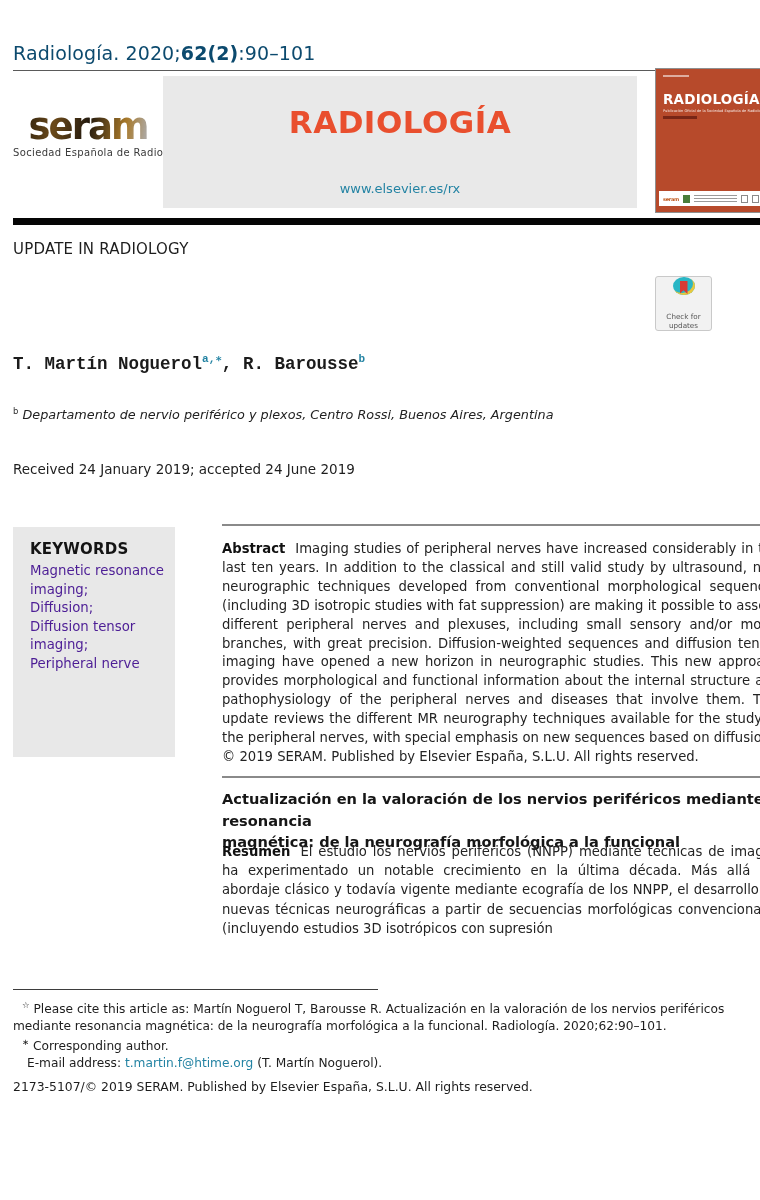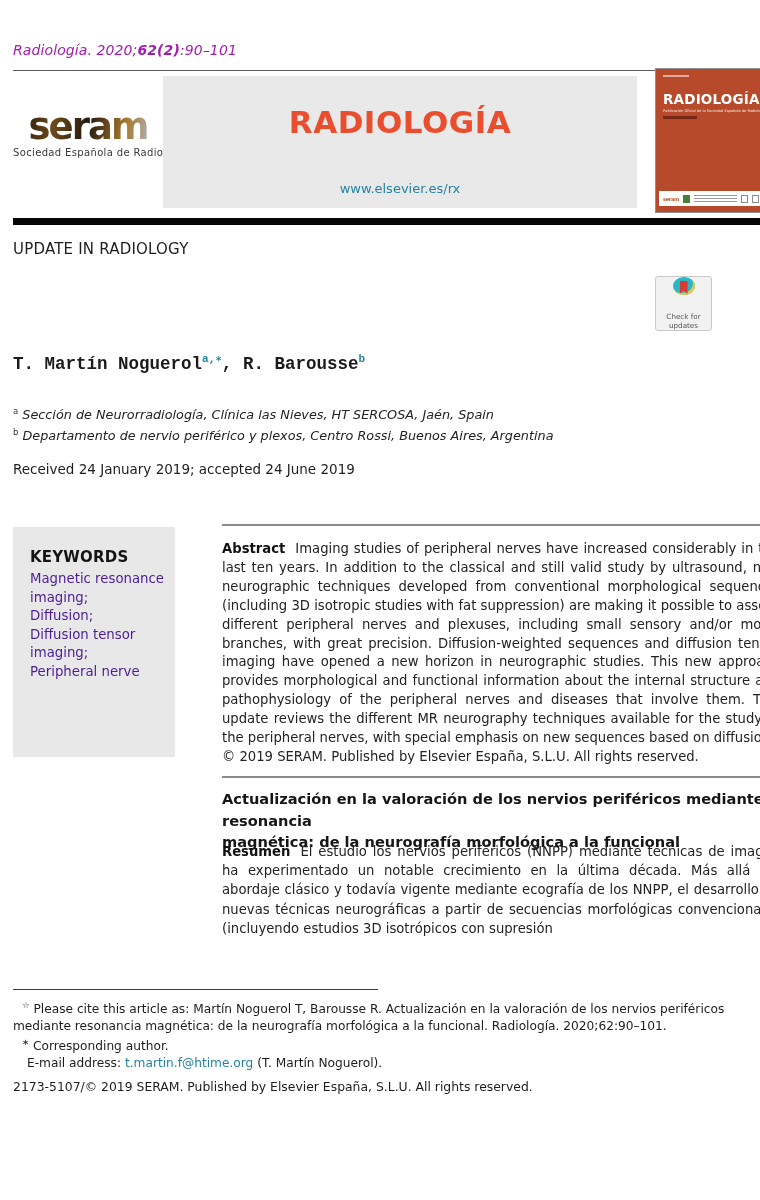--- a/index.html
+++ b/index.html
@@ -7,21 +7,21 @@
   body {
     width: 760px; height: 1200px;
     font-family: "DejaVu Sans", sans-serif;
     color: #2a2a2a;
     overflow: hidden;
     position: relative;
   }
   .page { position: relative; width: 760px; height: 1200px; overflow: hidden; background: #fff; }
 
   
-  .citation { position: absolute; left: 13px; top: 42px; font-size: 14px; color: #a21caf; letter-spacing: .1px; font-style: italic; }
+  .citation { position: absolute; left: 13px; top: 42px; font-size: 19px; color: #0c4a6e; letter-spacing: .1px; }
   .citation b { font-weight: 700; }
   .rule-top { position: absolute; left: 13px; top: 70px; width: 747px; height: 0; border-top: 1.5px solid #5a5a5a; }
 
   
   .seram-logo { position: absolute; left: 13px; top: 108px; width: 150px; text-align: center; }
   .seram-word {
     font-size: 37px; font-weight: 800; letter-spacing: -2px; line-height: 1;
     background: linear-gradient(100deg,#15100a 0%,#6b4a1a 28%,#241a0e 50%,#a8792a 74%,#31241366 88%,#2a1f12 100%);
     -webkit-background-clip: text; background-clip: text; color: transparent;
     font-family: "DejaVu Sans", sans-serif;
@@ -68,21 +68,21 @@
   .check-text { font-size: 7.2px; color: #555; text-align: center; line-height: 1.15; width: 44px; }
 
   .authors { position: absolute; left: 13px; top: 352px; font-size: 17.5px; font-weight: 700; color: #1b1b1b; font-family: Liberation Mono, monospace; }
   .authors sup { font-size: 11px; color: #2383a3; font-weight: 600; }
   .affiliations { position: absolute; left: 13px; top: 403px; font-size: 12.8px; font-style: italic; color: #222; line-height: 17.5px; }
   .affiliations sup { font-size: 8.5px; color: #333; font-style: normal; }
   .received { position: absolute; left: 13px; top: 461px; font-size: 13.5px; color: #1e1e1e; }
 
   
   .rule-abs1 { position: absolute; left: 222px; top: 524px; width: 556px; border-top: 2px solid #8a8a8a; }
-  .kw-box { position: absolute; left: 13px; width: 162px; background: #e8e8e8; padding: 21px 10px 10px 17px; }
+  .kw-box { position: absolute; left: 13px; width: 162px; background: #e8e8e8; padding: 13px 10px 10px 17px; }
   .kw-box.en { top: 527px; height: 230px; }
   .kw-box.es { top: 789px; height: 117px; }
   .kw-title { font-size: 15px; font-weight: 700; color: #141414; margin-bottom: 4px; letter-spacing: .2px; }
   .kw-item { font-size: 13.3px; color: #4c1d95; line-height: 18.5px; }
 
   .abstract { position: absolute; left: 222px; top: 540px; width: 558px; font-size: 13.2px; color: #232323; line-height: 18.9px; text-align: justify; }
   .abstract b { font-weight: 700; color: #111; }
   .abstract .lead-gap { display: inline-block; width: 10px; }
   .copyright-line { margin-top: 0; text-align: left; }
 
@@ -145,21 +145,20 @@
       <span class="check-bookmark"></span>
     </span>
     <span class="check-text">Check for updates</span>
   </div>
 
   <div class="authors">
     <span>T. Martín Noguerol</span><sup>a,∗</sup><span>, </span><span>R. Barousse</span><sup>b</sup>
   </div>
 
   <div class="affiliations">
-    <div><sup>a</sup><span> Sección de Neurorradiología, Clínica las Nieves, HT SERCOSA, Jaén, Spain</span></div>
     <div><sup>b</sup><span> Departamento de nervio periférico y plexos, Centro Rossi, Buenos Aires, Argentina</span></div>
   </div>
 
   <div class="received">Received 24 January 2019; accepted 24 June 2019</div>
 
   <div class="rule-abs1"></div>
 
   <div class="kw-box en">
     <div class="kw-title">KEYWORDS</div>
     <div class="kw-item">Magnetic resonance imaging;</div>

